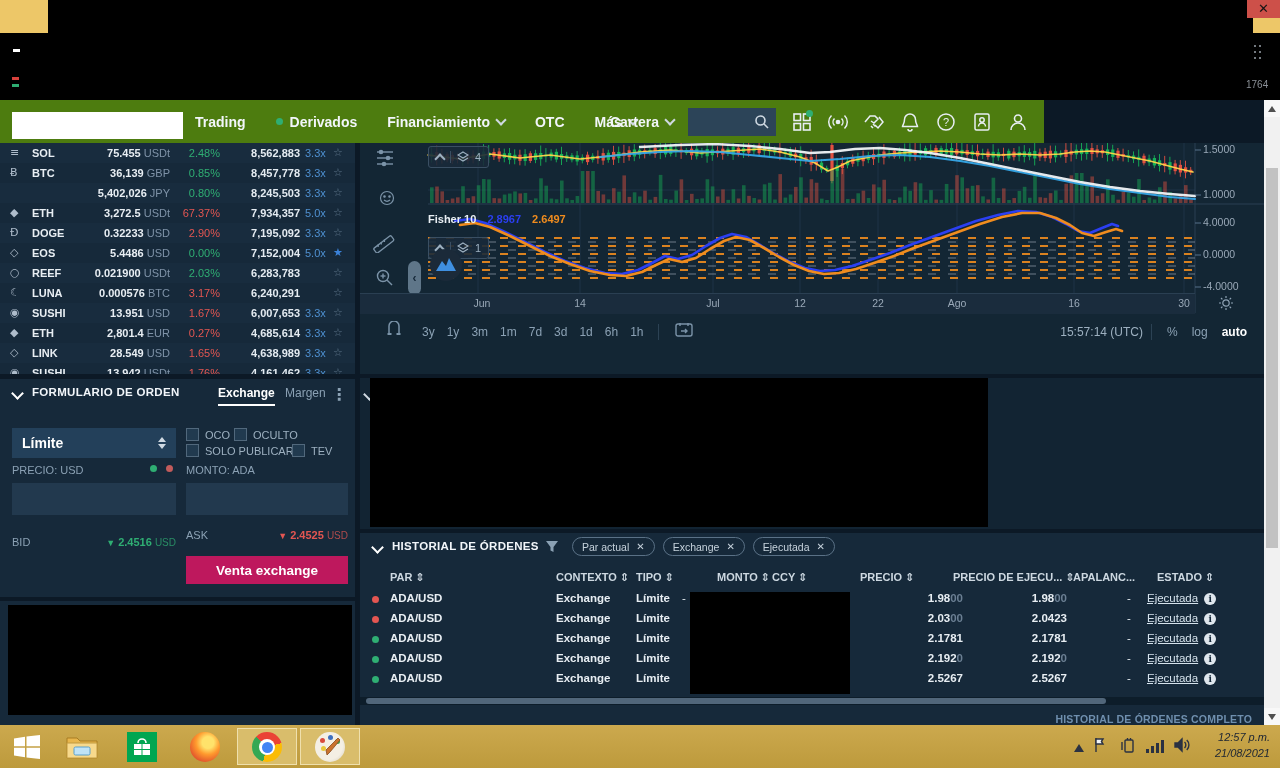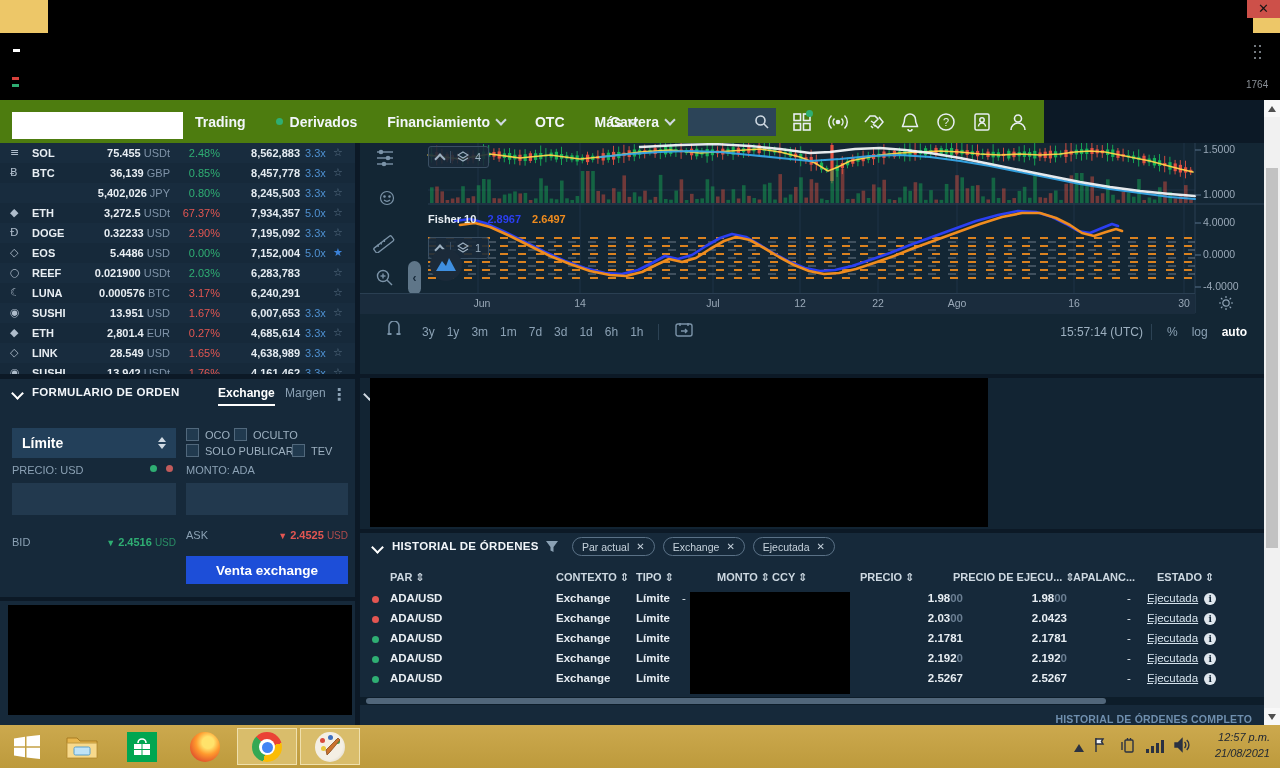--- a/index.html
+++ b/index.html
@@ -1007,21 +1007,21 @@
     <div class="bidask" style="left:12px;top:133px;width:164px;margin-top:24px;">
       <span class="lab">BID</span>
       <span class="val green" style="float:right;"><span style="font-size:9px;">▼</span>
         <span>2.4516</span> <span class="ccy">USD</span></span>
     </div>
     <div class="bidask" style="left:186px;top:150px;width:162px;">
       <span class="lab">ASK</span>
       <span class="val red" style="float:right;"><span style="font-size:9px;">▼</span>
         <span>2.4525</span> <span class="ccy">USD</span></span>
     </div>
-    <div class="obtn" style="left:186px;top:177px;width:162px;background:#1d4ed8;">Venta exchange</div>
+    <div class="obtn" style="left:186px;top:177px;width:162px;background:#be185d;">Venta exchange</div>
   </div>
 
   <div class="abs panel" style="left:0;top:601px;width:355px;height:124px;"></div>
   <div class="abs redact" style="left:8px;top:605px;width:344px;height:110px;"></div>
 
   <div class="abs" style="left:360px;top:378px;width:904px;height:151px;background:#122433;">
     <span class="sec-chev" style="left:5px;top:12px;border-color:#cfd9e2;"></span>
   </div>
   <div class="abs redact" style="left:370px;top:378px;width:618px;height:149px;"></div>
 

